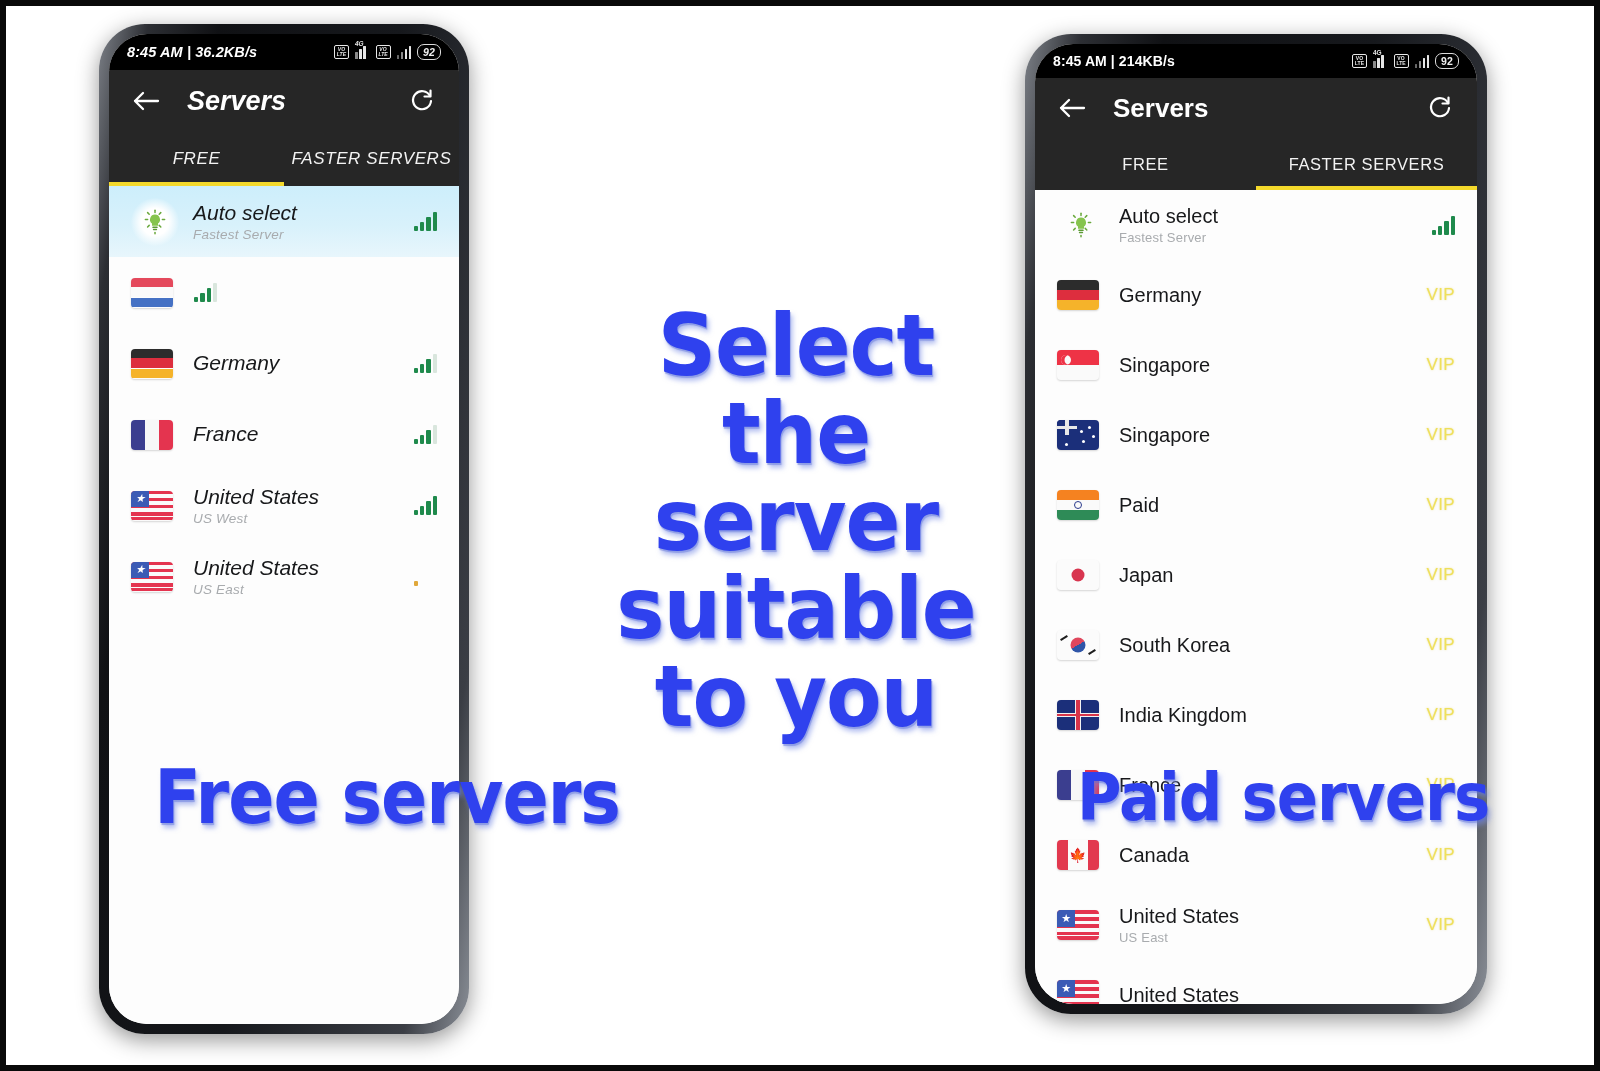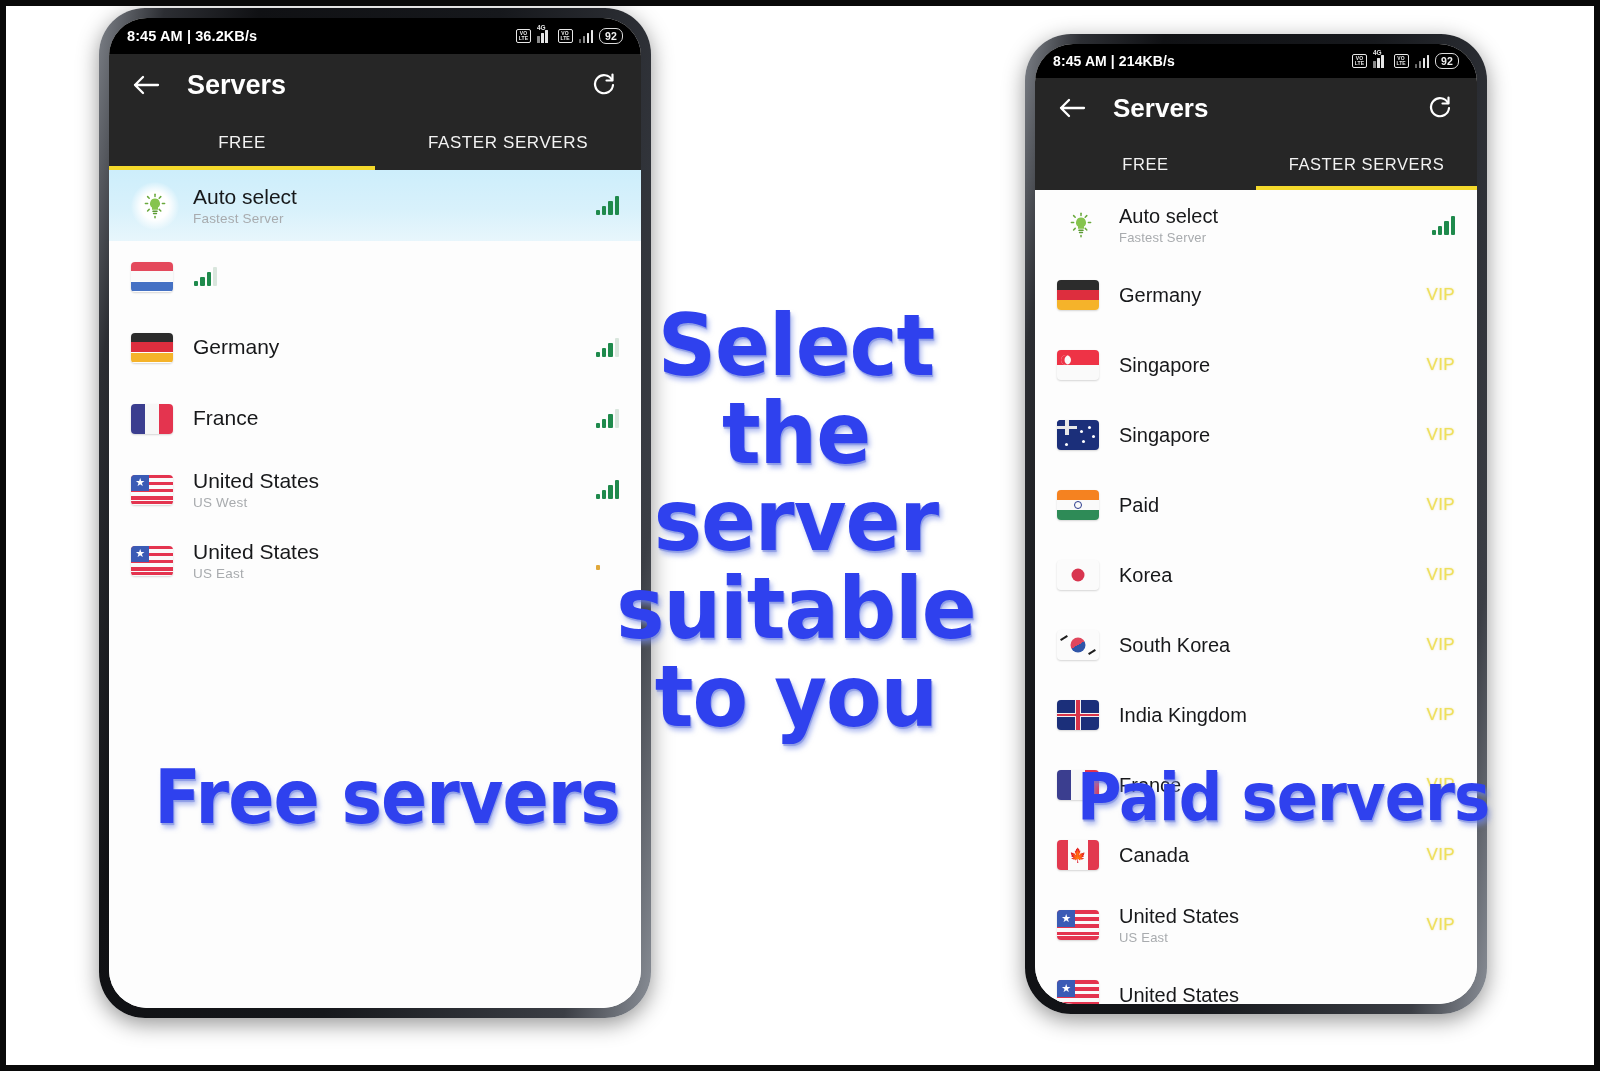--- a/index.html
+++ b/index.html
@@ -31,21 +31,21 @@
     width: 100%;
     height: 100%;
     border-radius: 38px;
     overflow: hidden;
     background: #fdfdfd;
     position: relative;
     display: flex;
     flex-direction: column;
   }
 
-  #phone-left  { left: 93px;  top: 2px;  width: 552px;  height: 1010px; }
+  #phone-left  { left: 93px;  top: 18px;  width: 370px;  height: 1010px; font-style: italic; }
   #phone-right { left: 1019px; top: 28px; width: 462px;  height: 980px; }
 
   
   .statusbar {
     background: #000;
     color: #fff;
     display: flex;
     align-items: center;
     justify-content: space-between;
     padding: 0 18px;
@@ -601,21 +601,21 @@
             <span class="row-text">
               <div class="row-title">Paid</div>
             </span>
             <span class="row-right"><span class="vip">VIP</span></span>
           </div>
           <div class="row">
             <span class="row-flag f-jp">
               <span class="d"></span>
             </span>
             <span class="row-text">
-              <div class="row-title">Korea</div>
+              <div class="row-title">Japan</div>
             </span>
             <span class="row-right"><span class="vip">VIP</span></span>
           </div>
           <div class="row">
             <span class="row-flag f-kr">
               <span class="bar" style="left:3px;top:7px;transform:rotate(-32deg)"></span>
               <span class="bar" style="right:3px;bottom:7px;transform:rotate(-32deg)"></span>
               <span class="d"></span>
             </span>
             <span class="row-text">

